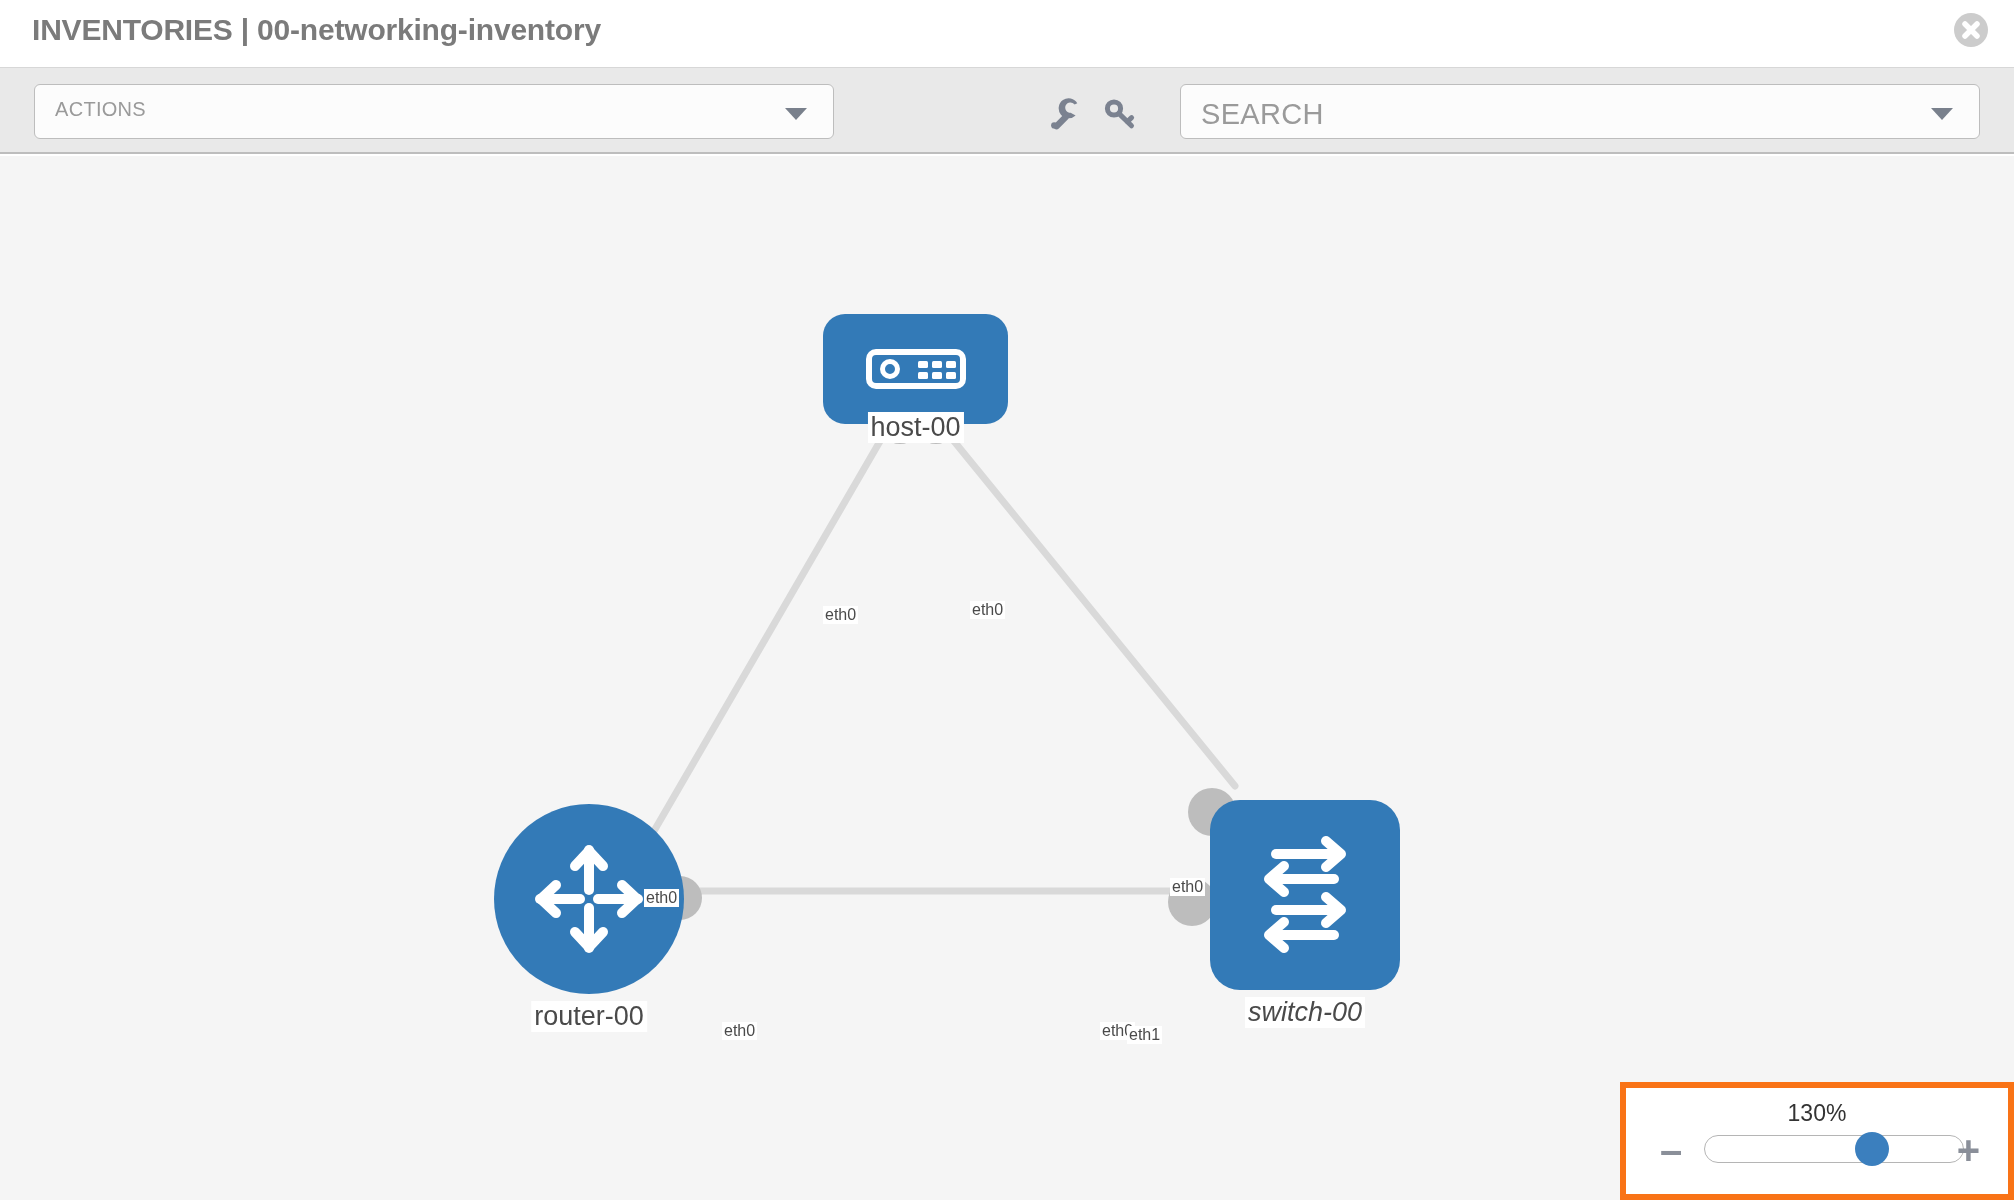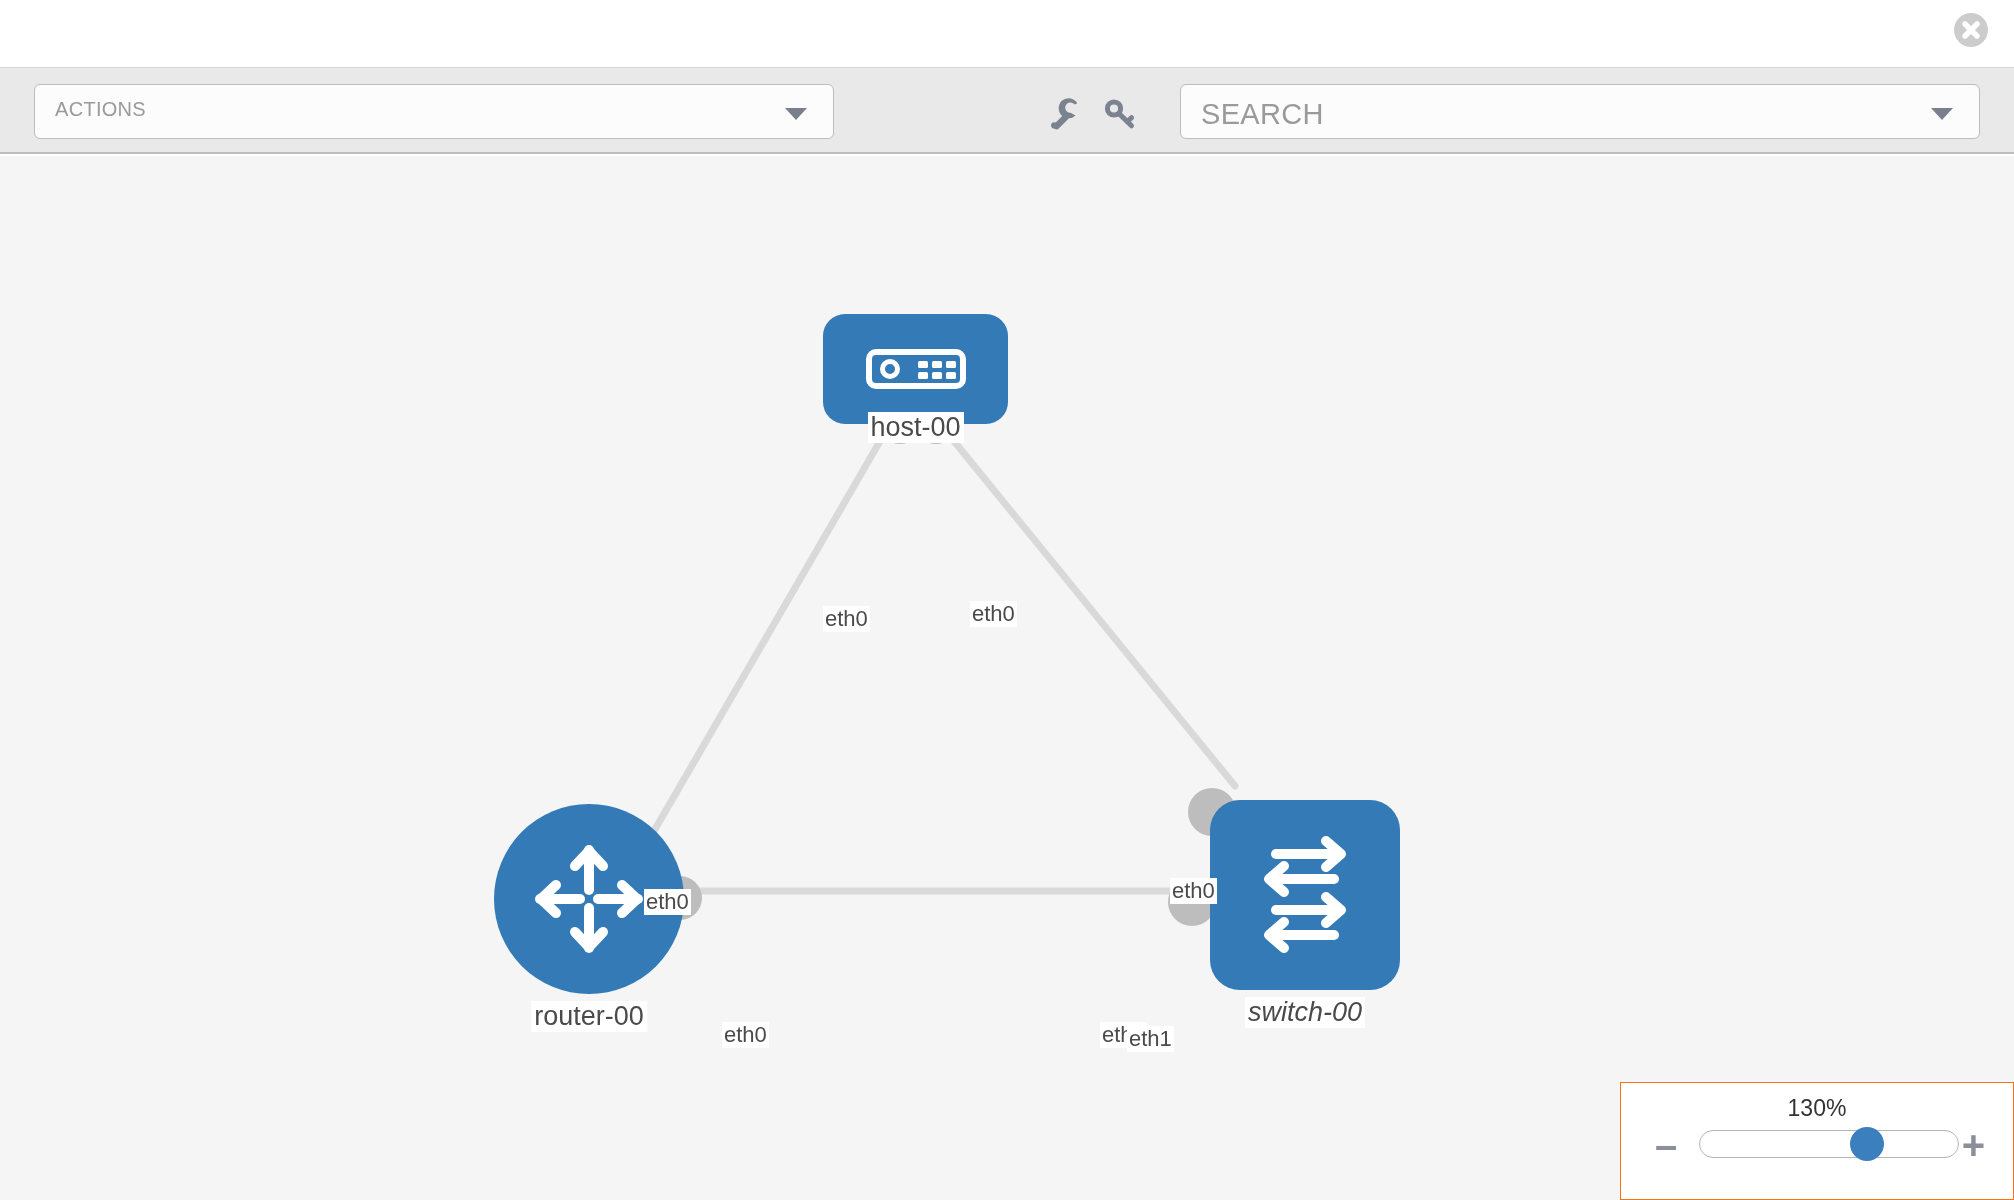--- a/index.html
+++ b/index.html
@@ -118,33 +118,33 @@
   
   .port {
     position: absolute;
     background: #bdbdbd;
     border-radius: 50%;
   }
 
   
   .iface {
     position: absolute;
-    font-size: 22px;
+    font-size: 16px;
     color: #4a4a4a;
     background: #ffffff;
     padding: 0 2px;
     white-space: nowrap;
   }
 
   
   .zoom-panel {
     position: absolute; left: 1620px; top: 1082px;
     width: 394px; height: 118px;
     background: #ffffff;
-    border: 1px solid #f97316;
+    border: 6px solid #f97316;
   }
   .zoom-value {
     position: absolute; left: 0; right: 0; top: 12px;
     text-align: center;
     font-size: 23px; color: #333333;
   }
   .zoom-minus, .zoom-plus {
     position: absolute; top: 48px;
     color: #8a8f99;
     font-size: 40px; line-height: 28px;
@@ -169,20 +169,21 @@
     background: #3b7fbe;
     cursor: grab;
   }
 </style>
 </head>
 <body>
 
 <div id="app">
 
   <div class="titlebar">
+    <div class="title-text">INVENTORIES | 00-networking-inventory</div>
     <div class="close-btn">
       <svg width="34" height="34" viewBox="0 0 34 34">
         <path d="M11 11 L23 23 M23 11 L11 23" stroke="#ffffff" stroke-width="5.5" stroke-linecap="round"></path>
       </svg>
     </div>
   </div>
 
   <div class="toolbar">
 
     <div class="actions-select">

